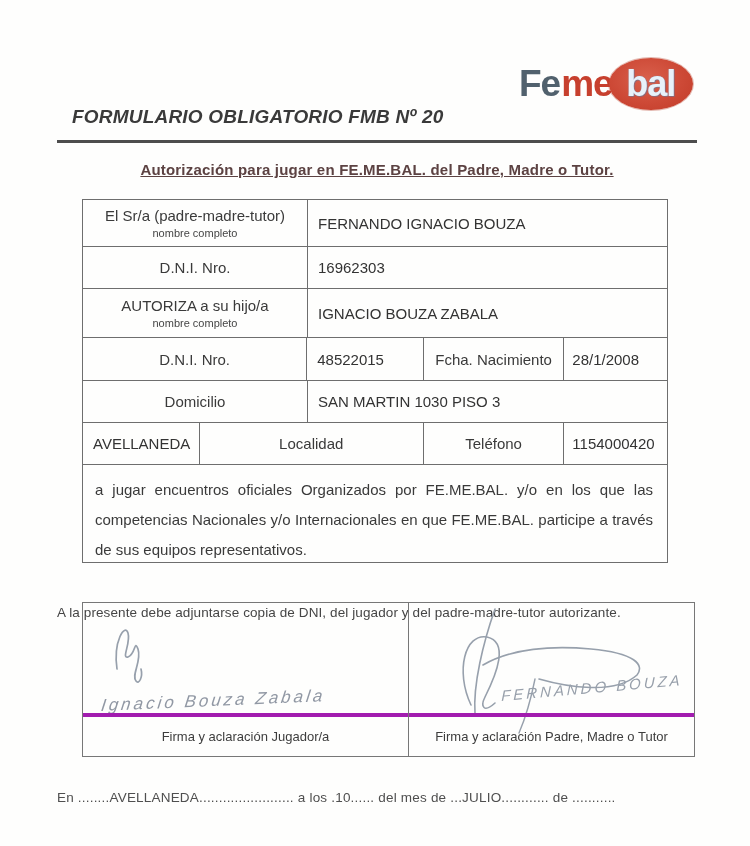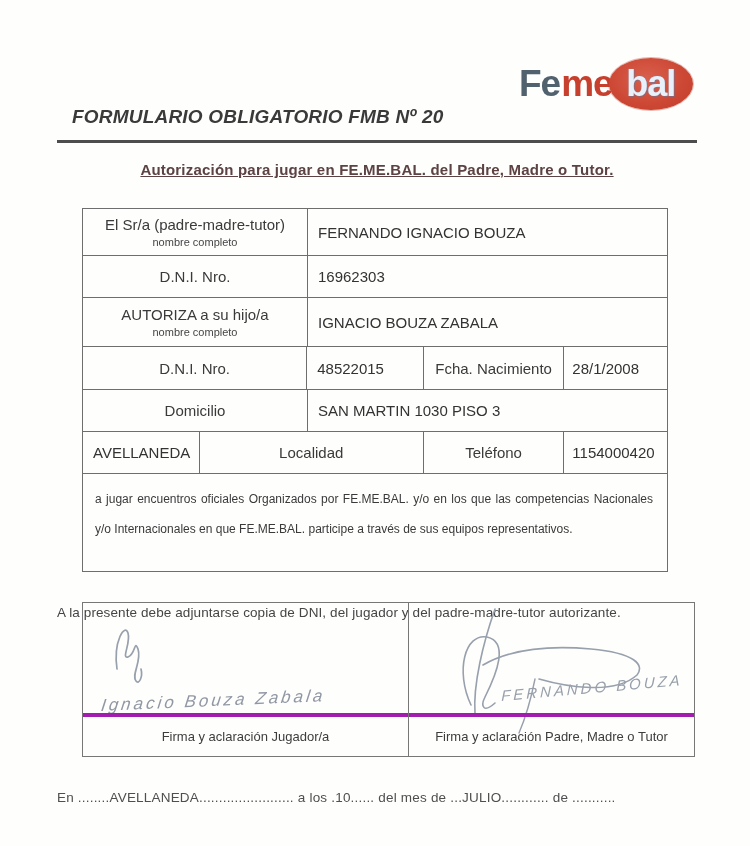--- a/index.html
+++ b/index.html
@@ -30,34 +30,34 @@
              text-shadow:0 0 1px #7d9cc0, 1px 1px 0 rgba(90,120,160,.5);}
 
   
   .form-title{position:absolute;left:72px;top:106px;
     font-size:19px;font-weight:bold;font-style:italic;color:#3a3a3a;letter-spacing:.2px;}
   .title-rule{position:absolute;left:57px;top:140px;width:640px;height:3px;background:#4d4d4d;}
   .subtitle{position:absolute;left:57px;top:161px;width:640px;text-align:center;
     font-size:15px;font-weight:bold;color:#5c4242;text-decoration:underline;letter-spacing:.2px;}
 
   
-  .ftable{position:absolute;left:82px;top:208px;width:586px;border:1px solid #6e6e6e;box-sizing:border-box;}
+  .ftable{position:absolute;left:82px;top:199px;width:586px;border:1px solid #6e6e6e;box-sizing:border-box;}
   .trow{display:flex;border-bottom:1px solid #6e6e6e;box-sizing:border-box;}
   .trow:last-child{border-bottom:none;}
   .cell{box-sizing:border-box;border-right:1px solid #6e6e6e;display:flex;flex-direction:column;justify-content:center;}
   .cell:last-child{border-right:none;}
   .cell.lab{width:225px;text-align:center;align-items:center;font-size:15px;color:#3a3a3a;}
   .cell.lab .sub{font-size:11px;margin-top:3px;color:#454545;}
   .cell.val{flex:1;padding-left:10px;font-size:15px;color:#333;justify-content:center;}
   .cell.val2{width:103px;padding-left:8px;font-size:15px;color:#333;justify-content:center;}
   .cell.lab2{width:141px;text-align:center;align-items:center;font-size:15px;color:#3a3a3a;}
   .cell.vnar{width:117px;padding-left:10px;font-size:15px;color:#333;justify-content:center;}
   .h48{height:47px;} .h42{height:42px;} .h49{height:49px;} .h43{height:43px;}
   .clause-row{height:97px;display:block;}
-  .clause-row p{margin:0;padding:10px 14px 0 12px;font-size:12px;line-height:30px;
+  .clause-row p{margin:0;padding:10px 14px 0 12px;font-size:15px;line-height:30px;
     text-align:justify;color:#3a3a3a;}
 
   
   .note{position:absolute;left:57px;top:567px;font-size:13.5px;color:#454545;letter-spacing:.1px;margin-top:38px;}
 
   
   .sigbox{position:absolute;left:82px;top:602px;width:613px;height:155px;
     border:1px solid #777;box-sizing:border-box;display:flex;}
   .sigcell{position:relative;box-sizing:border-box;height:100%;}
   .sigcell.left{width:326px;border-right:1px solid #777;}

